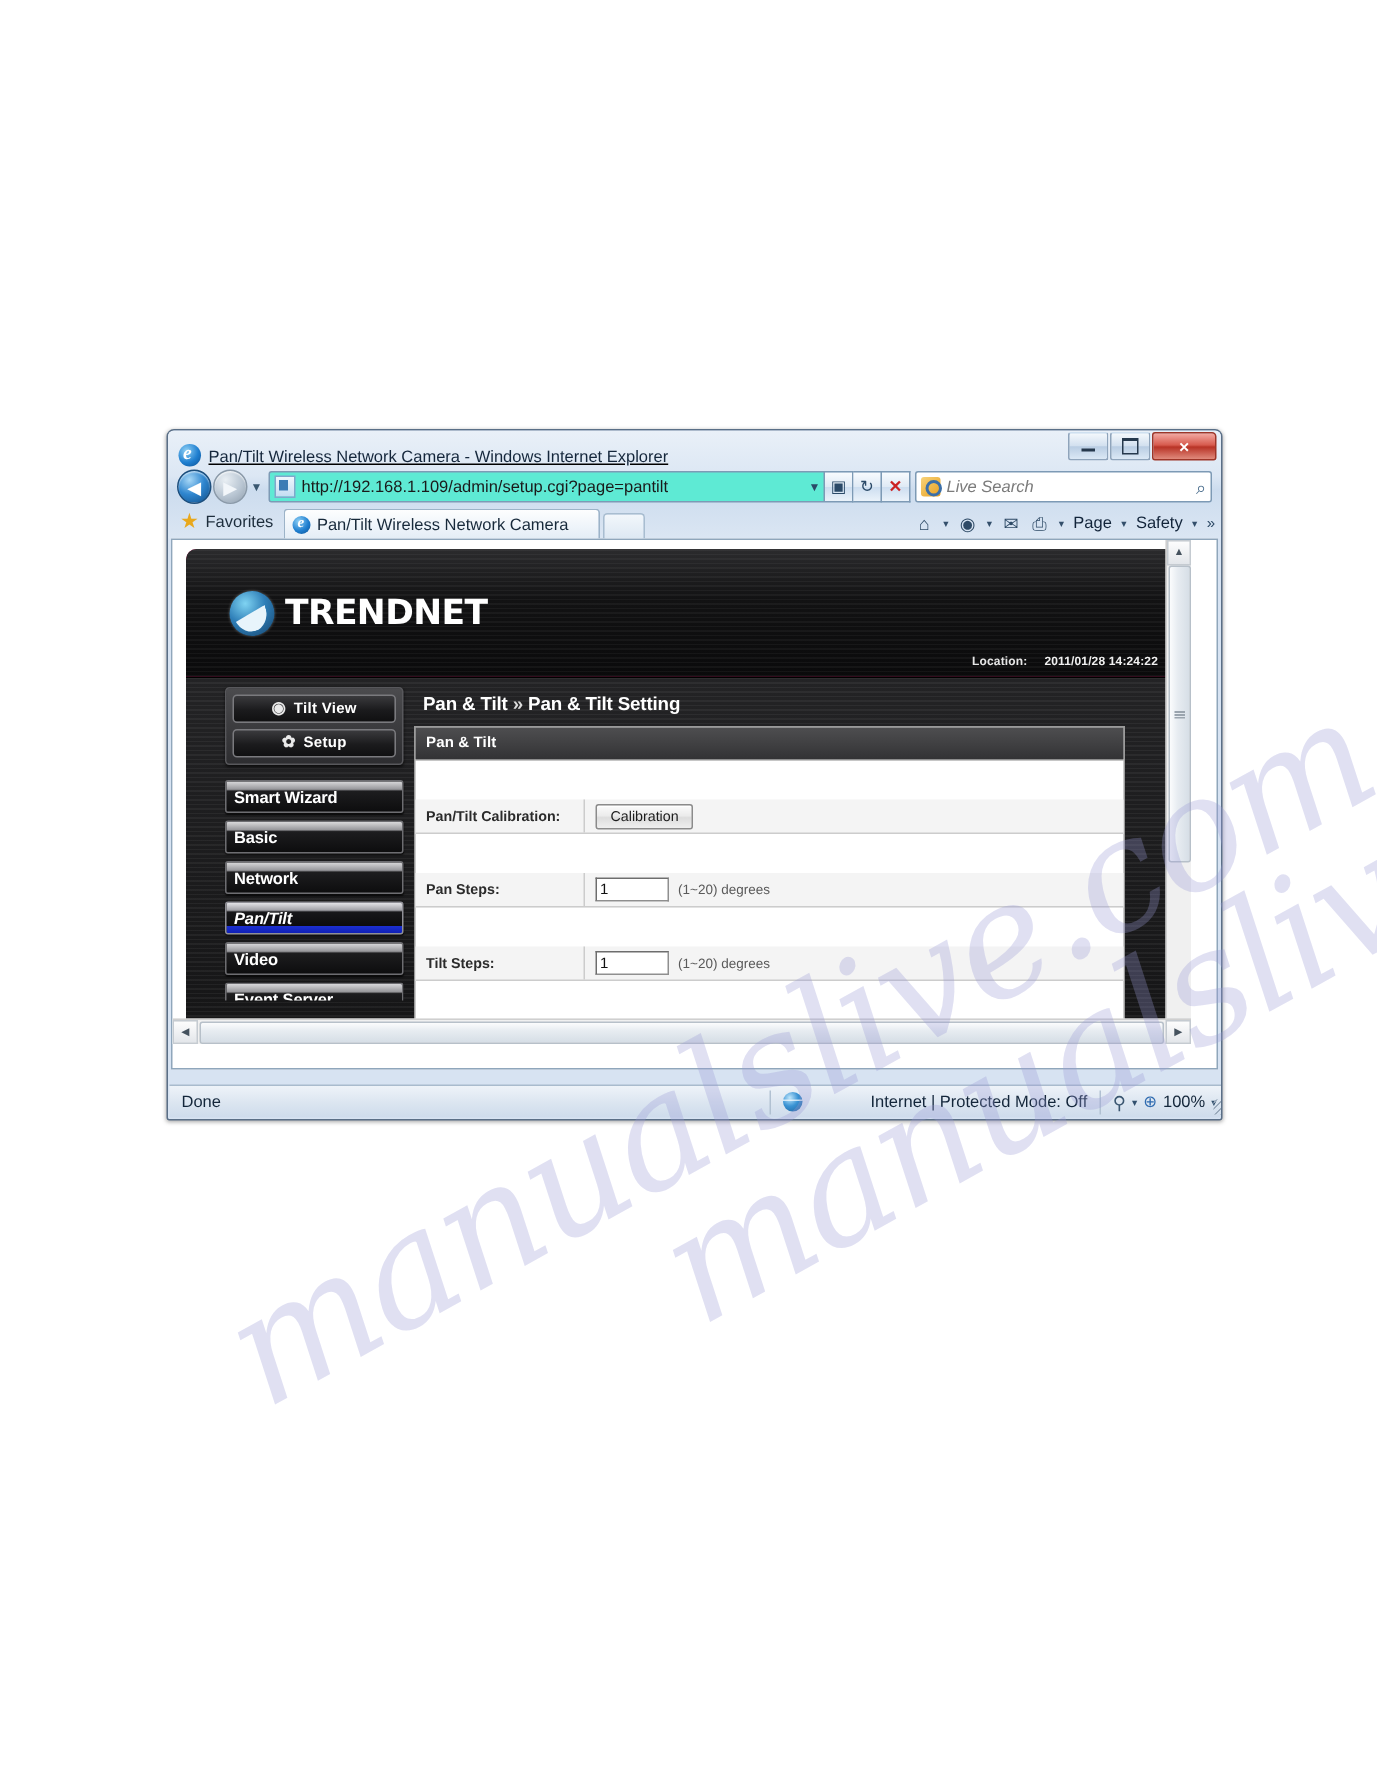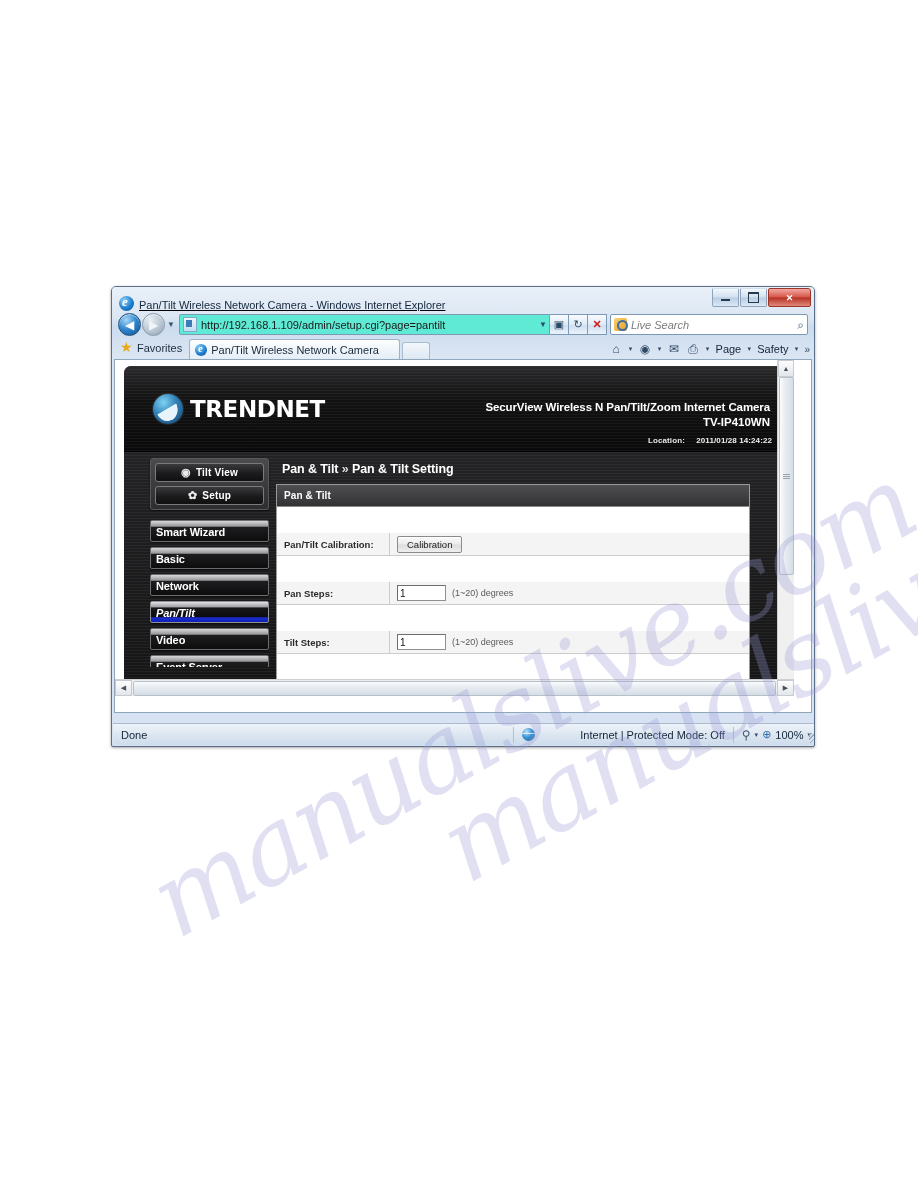--- a/index.html
+++ b/index.html
@@ -773,24 +773,20 @@
   <div id="content-area">
     <div id="page-viewport">
 
       <div id="camera-ui">
 
         <div id="cam-header">
           <div id="trendnet-logo">
             <div id="logo-mark"></div>
             <div id="logo-text">TRENDNET</div>
           </div>
-          <div id="model-block">
-            <div id="model-title">SecurView Wireless N Pan/Tilt/Zoom Internet Camera</div>
-            <div id="model-number">TV-IP410WN</div>
-          </div>
           <div id="location-bar">
             <span class="loc-label">Location:</span>
             <span>2011/01/28 14:24:22</span>
           </div>
         </div>
 
         <div id="cam-body">
 
           <div id="cam-sidebar">
             <div id="view-mode-group">

